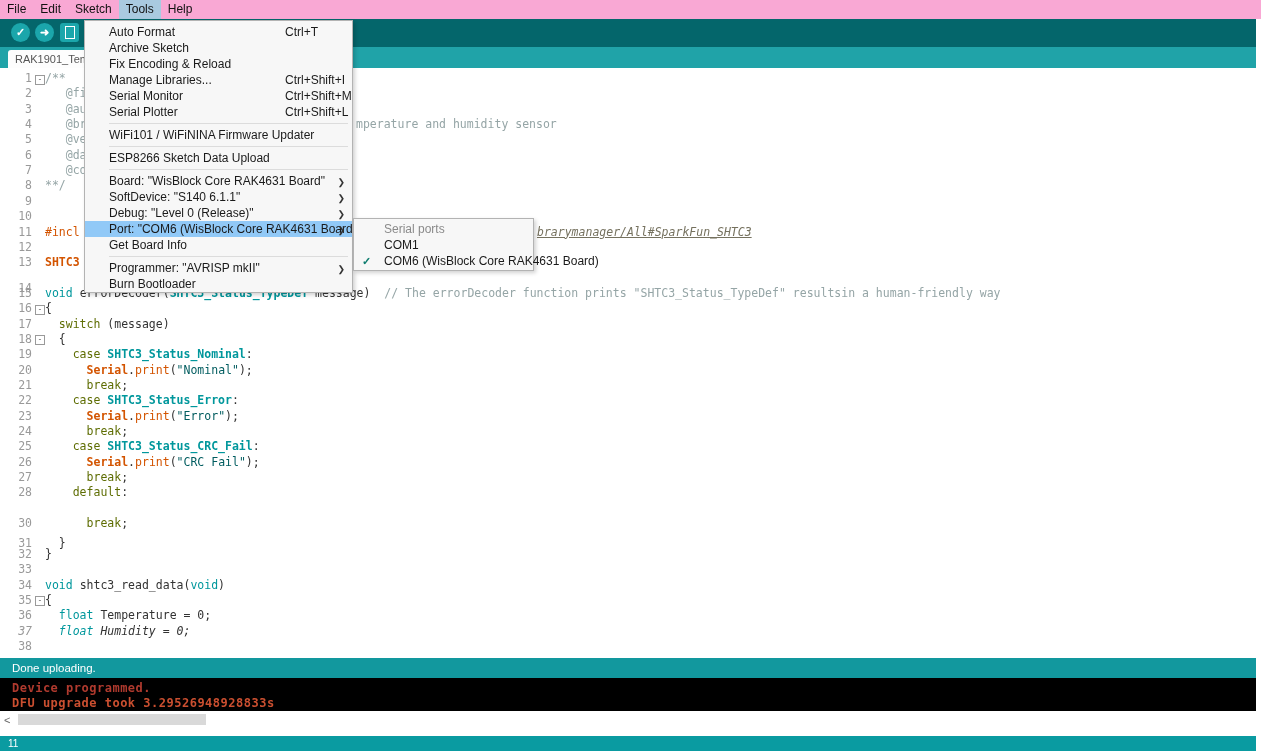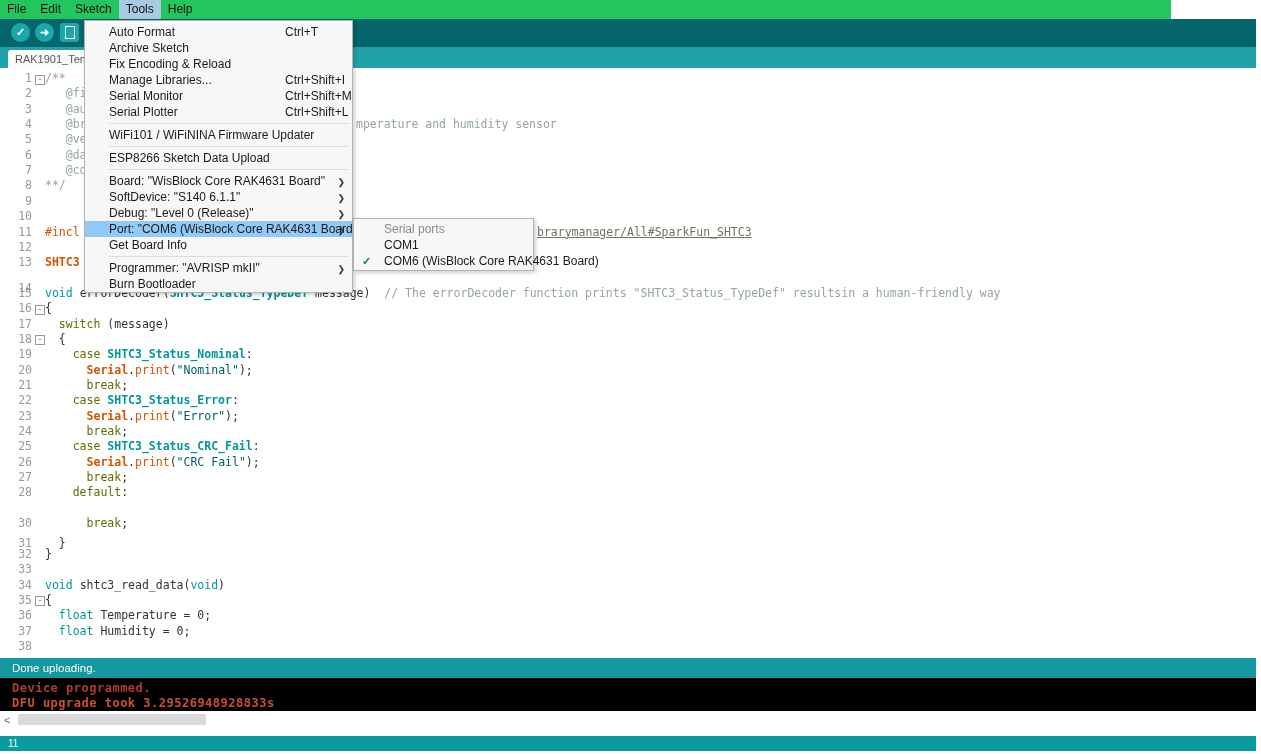--- a/index.html
+++ b/index.html
@@ -1,20 +1,20 @@
 <!DOCTYPE html>
 <html style="--toolbar: #04666B; --tabbar: #20A3A8; --statusbar: #12989E; --bottombar: #0A9BA1; --consoleBg: #000000; --menuHl: #91C9F7; --menubarHl: #A9CAE0; --btn: #1BA6AB; --teal: #00979C; --orange: #D35400; --olive: #5E6D03; --stringc: #005C5F; --commentc: #95A5A6; --codec: #333333; --linkc: #75715E; --gutter: #999999; --checkc: #0F7D6F;"><head>
 <meta charset="utf-8">
 <style>
   html,body{margin:0;padding:0;background:#fff;}
   #app{position:relative;width:1261px;height:754px;background:#fff;overflow:hidden;
        font-family:"Liberation Sans",sans-serif;}
 
   
-  #menubar{position:absolute;left:0;top:0;width:1171px;height:19px;background:#22c55e;
+  #menubar{position:absolute;left:0;top:0;width:1261px;height:19px;background:#f9a8d4;
            font-size:12px;color:#111;white-space:nowrap;}
   .mb-item{display:inline-block;padding:0 7px;line-height:19px;cursor:default;}
   .mb-item.active{background:var(--menubarHl);}
 
   
   #toolbar{position:absolute;left:0;top:19px;width:1256px;height:28px;background:var(--toolbar);}
   .tb-circle{position:absolute;top:4px;width:19px;height:19px;border-radius:50%;
              background:var(--btn);color:#fff;text-align:center;line-height:19px;
              font-size:11px;font-weight:bold;}
   .tb-square{position:absolute;top:4px;width:19px;height:19px;border-radius:3px;background:var(--btn);}
@@ -32,21 +32,21 @@
   .code-line{position:absolute;left:0;width:1256px;height:15.35px;line-height:15.35px;white-space:pre;}
   .ln{position:absolute;left:0;top:0;width:32px;text-align:right;color:var(--gutter);}
   .fold{position:absolute;left:35px;top:3.5px;width:8px;height:8px;border:1px solid #9a9a9a;
         background:#fff;color:#666;font-size:8px;line-height:7px;text-align:center;}
   .code{position:absolute;left:45px;top:0;}
   .code-right{position:absolute;top:0;}
   .t{color:var(--teal);} .tb2{color:var(--teal);font-weight:bold;}
   .o{color:var(--orange);} .ob{color:var(--orange);font-weight:bold;}
   .k{color:var(--olive);} .s{color:var(--stringc);}
   .c{color:var(--commentc);} .n{color:var(--codec);}
-  .u{color:var(--linkc);text-decoration:underline;}
+  .u{color:var(--linkc);text-decoration:underline;font-style:italic;}
 
   
   #tools-menu{position:absolute;left:84px;top:20px;width:269px;height:273px;background:#f7f7f7;
               border:1px solid #b3b3b3;box-sizing:border-box;z-index:10;padding-top:3px;
               font-size:12px;color:#1a1a1a;box-shadow:2px 2px 4px rgba(0,0,0,.18);}
   .mrow{position:relative;height:16px;line-height:16px;padding-left:24px;white-space:nowrap;cursor:default;}
   .mrow.hl{background:var(--menuHl);}
   .mrow .sc{position:absolute;left:200px;top:0;}
   .mrow .arr{position:absolute;right:7px;top:1px;font-size:9px;color:#333;}
   .msep{height:1px;background:#dcdcdc;margin:3px 4px 3px 24px;}
@@ -120,21 +120,21 @@
       <div class="code-line" style="top: 386.75px;"><span class="ln">26</span><span class="code"><span class="n">      </span><span class="ob">Serial</span><span class="n">.</span><span class="o">print</span><span class="n">(</span><span class="s">"CRC Fail"</span><span class="n">);</span></span></div>
       <div class="code-line" style="top: 402.1px;"><span class="ln">27</span><span class="code"><span class="k">      break</span><span class="n">;</span></span></div>
       <div class="code-line" style="top: 417.45px;"><span class="ln">28</span><span class="code"><span class="k">    default</span><span class="n">:</span></span></div>
       <div class="code-line" style="top: 448.15px;"><span class="ln">30</span><span class="code"><span class="k">      break</span><span class="n">;</span></span></div>
       <div class="code-line" style="top: 468px;"><span class="ln">31</span><span class="code"><span class="n">  }</span></span></div>
       <div class="code-line" style="top: 478.85px;"><span class="ln">32</span><span class="code"><span class="n">}</span></span></div>
       <div class="code-line" style="top: 494.2px;"><span class="ln">33</span><span class="code"></span></div>
       <div class="code-line" style="top: 509.55px;"><span class="ln">34</span><span class="code"><span class="t">void </span><span class="n">shtc3_read_data(</span><span class="t">void</span><span class="n">)</span></span></div>
       <div class="code-line" style="top: 524.9px;"><span class="ln">35</span><span class="fold">-</span><span class="code"><span class="n">{</span></span></div>
       <div class="code-line" style="top: 540.25px;"><span class="ln">36</span><span class="code"><span class="t">  float</span><span class="n"> Temperature = 0;</span></span></div>
-      <div class="code-line" style="top: 555.6px;"><span class="ln">37</span><span class="code"><span class="t">  float</span><span class="n"> Humidity = 0;</span></span></div>
+      <div class="code-line" style="top: 555.6px; font-style: italic;"><span class="ln">37</span><span class="code"><span class="t">  float</span><span class="n"> Humidity = 0;</span></span></div>
       <div class="code-line" style="top: 570.95px;"><span class="ln">38</span><span class="code"></span></div>
     </div>
 
   <div id="tools-menu">
       <div class="mrow"><span>Auto Format</span><span class="sc">Ctrl+T</span></div>
       <div class="mrow"><span>Archive Sketch</span></div>
       <div class="mrow"><span>Fix Encoding &amp; Reload</span></div>
       <div class="mrow"><span>Manage Libraries...</span><span class="sc">Ctrl+Shift+I</span></div>
       <div class="mrow"><span>Serial Monitor</span><span class="sc">Ctrl+Shift+M</span></div>
       <div class="mrow"><span>Serial Plotter</span><span class="sc">Ctrl+Shift+L</span></div>

